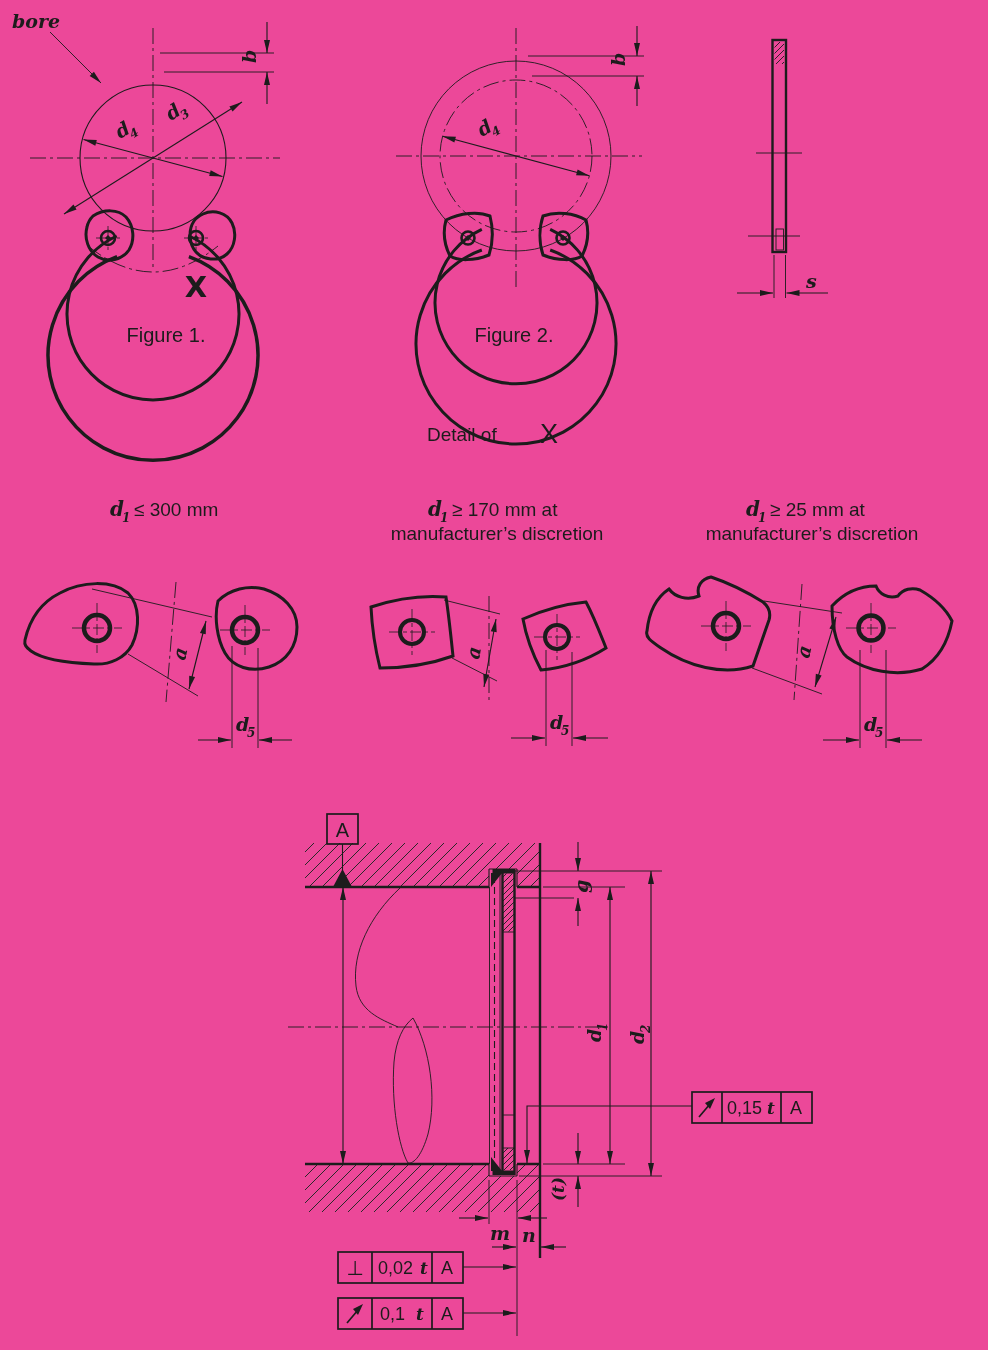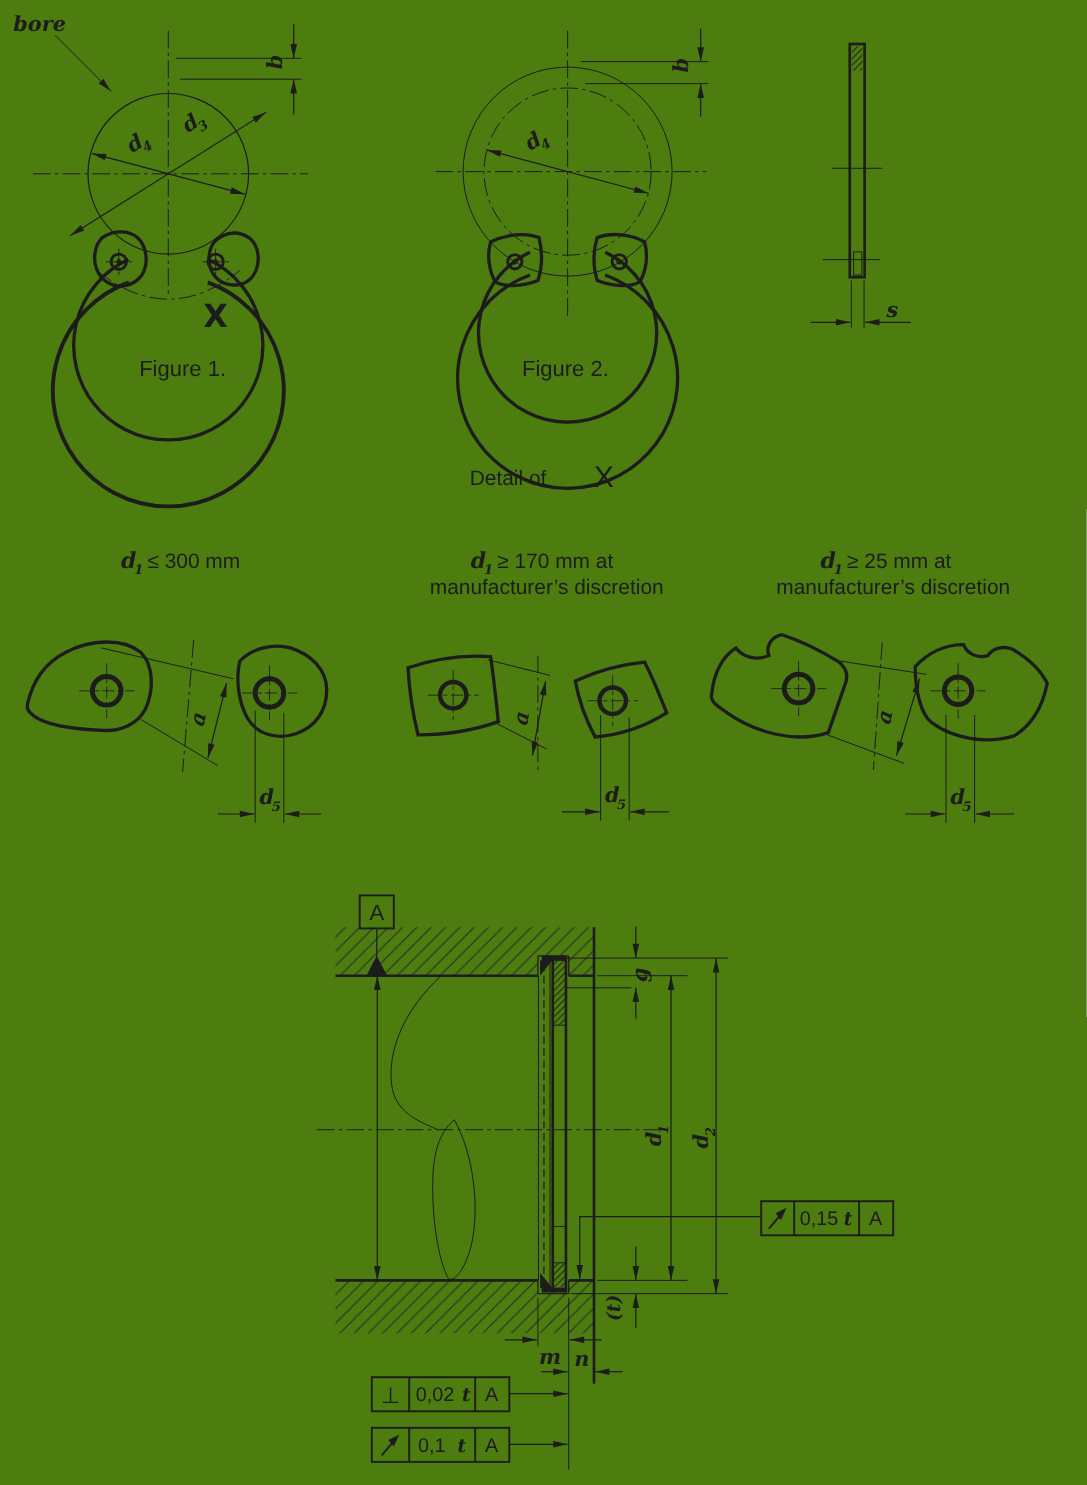--- a/index.html
+++ b/index.html
@@ -1,16 +1,16 @@
 <!DOCTYPE html>
 <html><head>
 <meta charset="utf-8">
 <style>
   html,body{margin:0;padding:0;background:#e8e8e8;}
-  #page{position:relative;width:988px;height:1350px;background:#4d7c0f;overflow:hidden;}
+  #page{position:relative;width:988px;height:1350px;background:#ec4899;overflow:hidden;}
   svg{position:absolute;left:0;top:0;}
   
   .ln   {stroke:#1c1c1c;stroke-width:1.1;fill:none;}
   .ln08 {stroke:#1c1c1c;stroke-width:0.9;fill:none;}
   .ln16 {stroke:#1c1c1c;stroke-width:1.7;fill:none;}
   .ln2  {stroke:#1c1c1c;stroke-width:2.4;fill:none;}
   .ln3  {stroke:#1c1c1c;stroke-width:3;fill:none;}
   .ln34 {stroke:#1c1c1c;stroke-width:3.5;fill:none;}
   .ext  {stroke:#1c1c1c;stroke-width:0.9;fill:none;}
   .cl   {stroke:#1c1c1c;stroke-width:0.9;fill:none;stroke-dasharray:16 4 3 4;}

